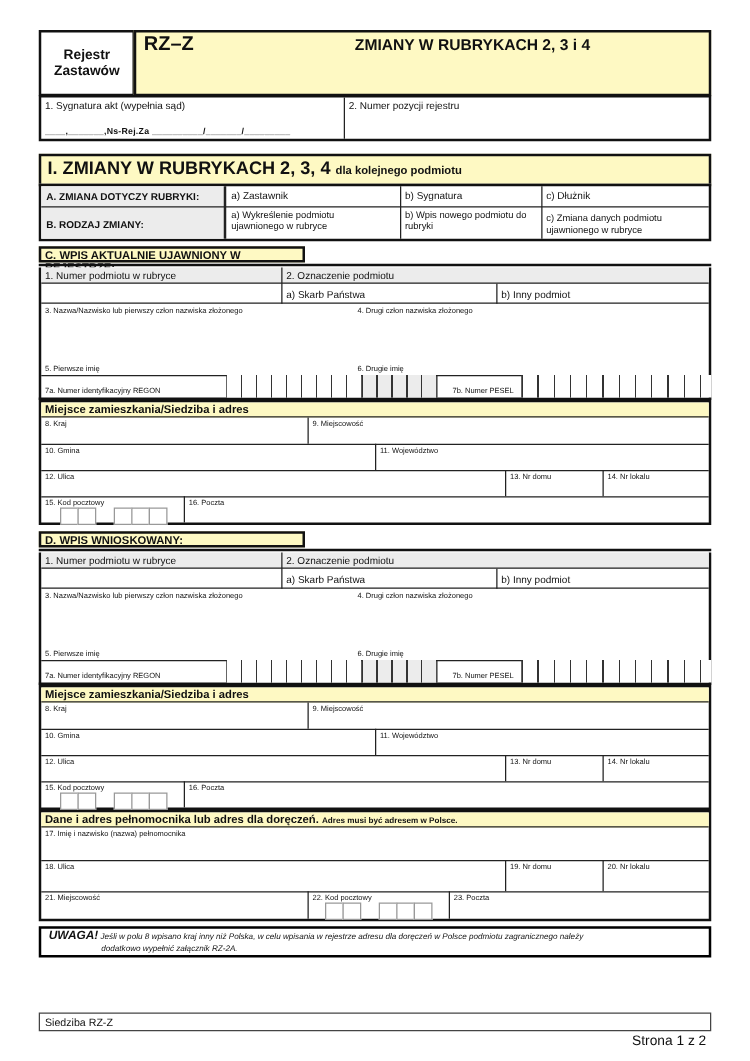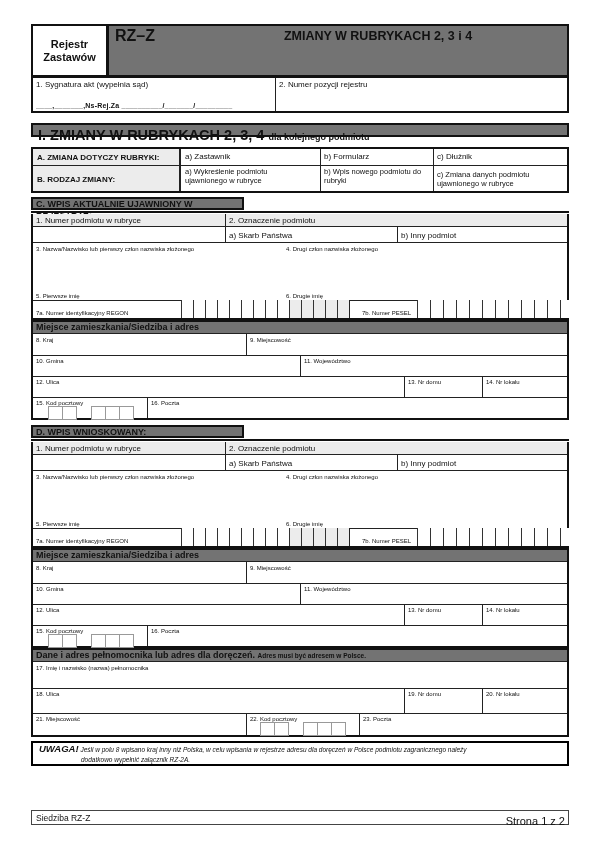--- a/index.html
+++ b/index.html
@@ -1,20 +1,20 @@
 <!DOCTYPE html>
 <html><head>
 <meta charset="utf-8">
 <style>
   * { box-sizing: border-box; margin: 0; padding: 0; }
   html, body { width: 600px; height: 849px; background: #ffffff; overflow: hidden; }
   body { font-family: "Liberation Sans", sans-serif; color: #111; position: relative; }
   .abs { position: absolute; }
   .box { position: absolute; border: 1px solid #222; background: #fff; }
-  .grey { background: #737373; }
+  .grey { background: #fef9c3; }
   .lgrey { background: #ececec; }
   .lbl { position: absolute; font-size: 7px; line-height: 8px; white-space: nowrap; }
   .lbl8 { position: absolute; font-size: 8px; line-height: 9px; white-space: nowrap; }
   .thick { border-width: 2px; border-color: #111; }
   .vline { position: absolute; width: 1px; background: #222; }
   .hline { position: absolute; height: 1px; background: #222; }
   .bold { font-weight: bold; }
   .sqr { position: absolute; border: 1px solid #999; background: #fff; }
 </style>
 </head>
@@ -31,36 +31,36 @@
   </div>
 </div>
 
 <div class="box thick" style="left:31px;top:76px;width:538px;height:37px;">
   <div class="lbl8" style="left:3px;top:2px;">1. Sygnatura akt (wypełnia sąd)</div>
   <div class="lbl bold" style="left:3px;top:24px;font-size:7px;letter-spacing:0.2px;">____,_______,Ns-Rej.Za __________/_______/_________</div>
   <div class="vline" style="left:242px;top:0;bottom:0;"></div>
   <div class="lbl8" style="left:246px;top:2px;">2. Numer pozycji rejestru</div>
 </div>
 
-<div class="box thick grey" style="left:31px;top:123px;width:538px;height:14px;">
+<div class="box thick grey" style="left:31px;top:123px;width:538px;height:26px;">
   <span class="abs bold" style="left:5px;top:2px;font-size:14.5px;">
     <span>I.  ZMIANY W RUBRYKACH 2, 3, 4</span>
     <span style="font-size:9px;">dla kolejnego podmiotu</span>
   </span>
 </div>
 
 <div class="box thick" style="left:31px;top:147px;width:538px;height:46px;">
   <div class="abs lgrey" style="left:0;top:0;width:147px;height:42px;border-right:1px solid #222;"></div>
   <div class="hline" style="left:0;right:0;top:16px;"></div>
   <div class="vline" style="left:147px;top:0;bottom:0;"></div>
   <div class="vline" style="left:287px;top:0;bottom:0;"></div>
   <div class="vline" style="left:400px;top:0;bottom:0;"></div>
   <div class="abs bold" style="left:4px;top:4px;font-size:8px;">A. ZMIANA DOTYCZY RUBRYKI:</div>
   <div class="lbl8" style="left:152px;top:3px;">a) Zastawnik</div>
-  <div class="lbl8" style="left:291px;top:3px;">b) Formularz</div>
+  <div class="lbl8" style="left:291px;top:3px;">b) Sygnatura</div>
   <div class="lbl8" style="left:404px;top:3px;">c) Dłużnik</div>
   <div class="abs bold" style="left:4px;top:26px;font-size:8px;">B. RODZAJ ZMIANY:</div>
   <div class="abs" style="left:152px;top:18px;width:125px;font-size:7.5px;line-height:9px;">a) Wykreślenie podmiotu ujawnionego w rubryce</div>
   <div class="abs" style="left:291px;top:18px;width:100px;font-size:7.5px;line-height:9px;">b) Wpis nowego podmiotu do rubryki</div>
   <div class="abs" style="left:404px;top:21px;width:130px;font-size:7.5px;line-height:9px;">c) Zmiana danych podmiotu ujawnionego w rubryce</div>
 </div>
 
 <div class="box thick grey" style="left:31px;top:197px;width:213px;height:13px;">
   <div class="abs bold" style="left:3px;top:0;font-size:9px;">C. WPIS AKTUALNIE UJAWNIONY W REJESTRZE:</div>
 </div>
@@ -208,14 +208,14 @@
 <div class="box thick" style="left:31px;top:741px;width:538px;height:25px;border-color:#000;">
   <div class="abs" style="left:6px;top:2px;font-size:6.5px;line-height:8.5px;font-style:italic;white-space:nowrap;">
     <span class="bold" style="font-size:9.5px;">UWAGA!</span>
     <span>Jeśli w polu 8 wpisano kraj inny niż Polska, w celu wpisania w rejestrze adresu dla doręczeń w Polsce podmiotu zagranicznego należy</span>
   </div>
   <div class="abs" style="left:48px;top:13px;font-size:6.5px;line-height:8.5px;font-style:italic;white-space:nowrap;">dodatkowo wypełnić załącznik RZ-2A.</div>
 </div>
 
 <div class="box" style="left:31px;top:810px;width:538px;height:15px;border-color:#444;">
   <div class="abs" style="left:4px;top:2px;font-size:8.5px;">Siedziba RZ-Z</div>
-  <div class="abs" style="right:3px;top:4px;font-size:11px;">Strona 1 z 2</div>
+  <div class="abs" style="right:3px;top:16px;font-size:11px;">Strona 1 z 2</div>
 </div>
 
 </body></html>

